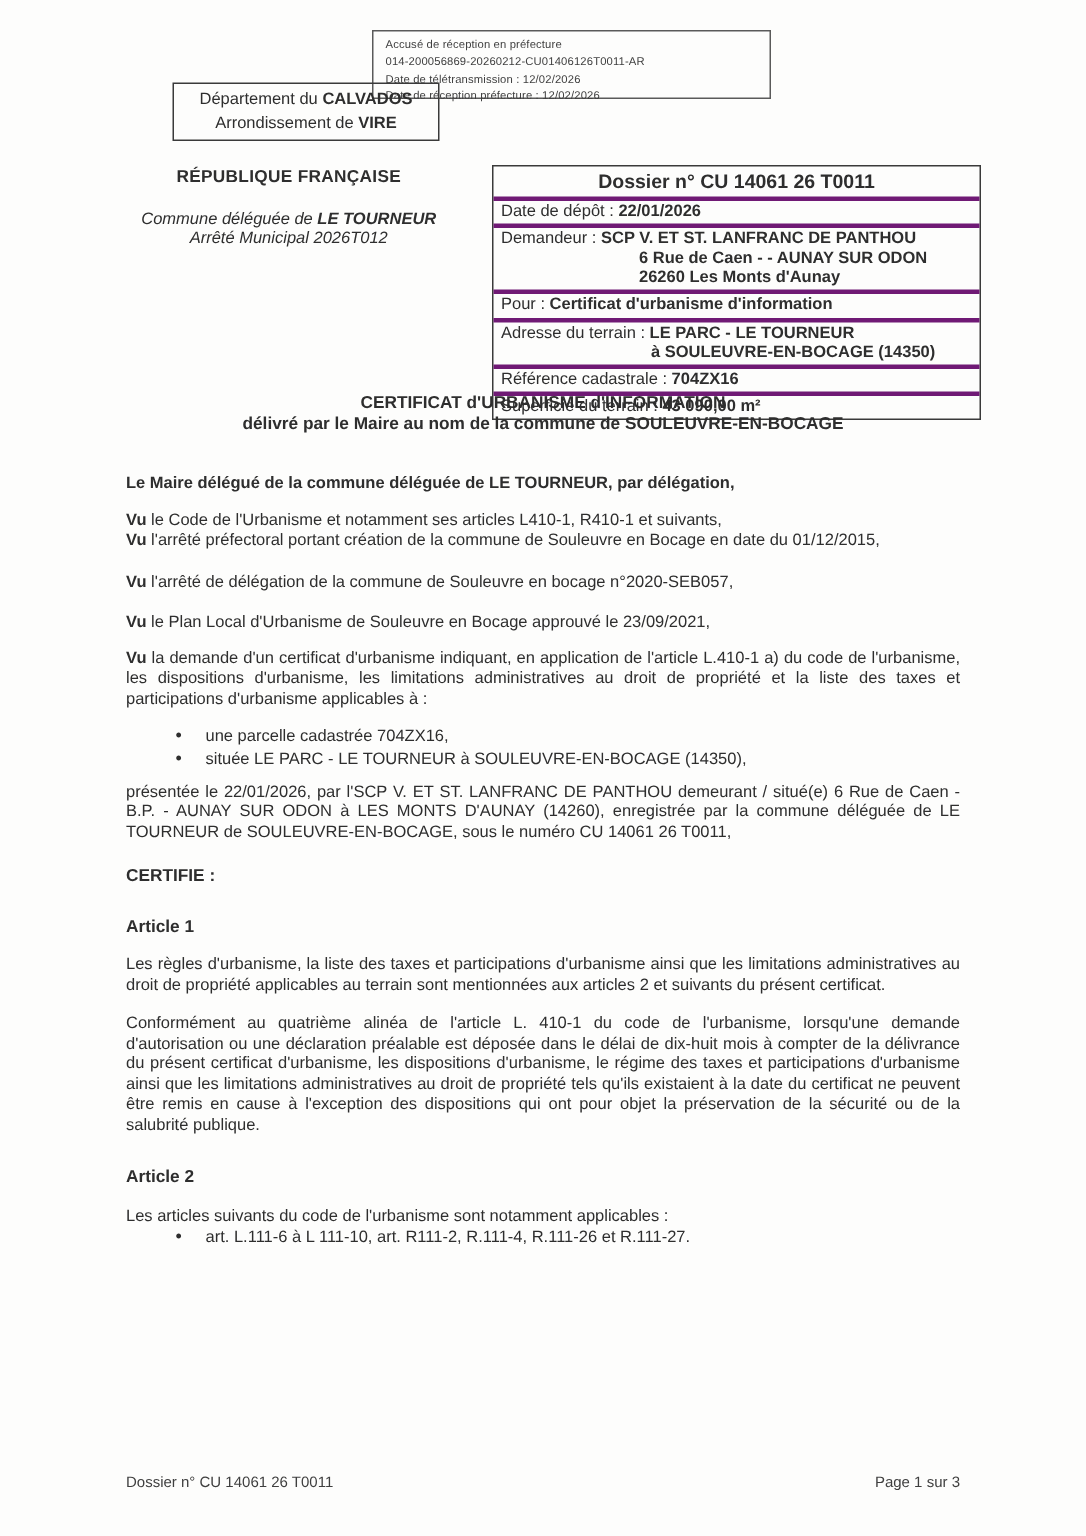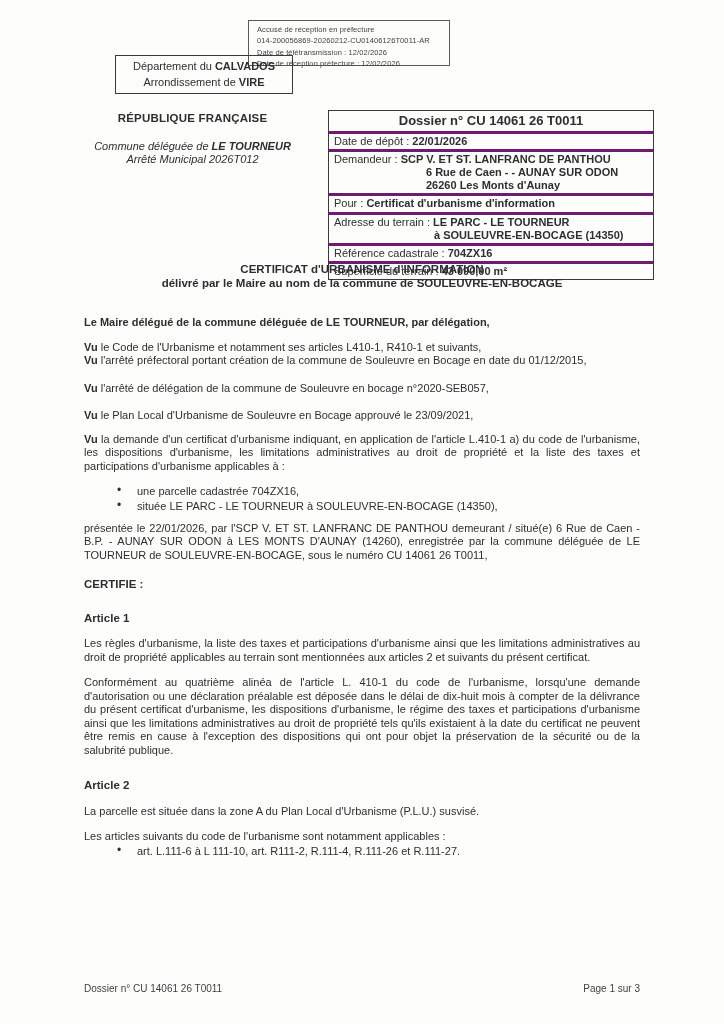--- a/index.html
+++ b/index.html
@@ -5,21 +5,21 @@
   html,body{margin:0;padding:0;background:#e8e8e8;}
   *{box-sizing:border-box;}
   .page{
     position:relative;width:724px;height:1024px;margin:0 auto;
     background:#fdfdfc;color:#2e2e2e;
     font-family:"Liberation Sans", sans-serif;
     overflow:hidden;
   }
   
   .stamp{
-    position:absolute;left:248px;top:20px;width:202px;height:46px;
+    position:absolute;left:248px;top:20px;width:266px;height:46px;
     border:1px solid #5a5a5a;padding:3px 8px;
     font-size:7.5px;line-height:1.5;color:#3f3f3f;letter-spacing:.1px;
   }
   
   .dept-box{
     position:absolute;left:115px;top:55px;width:178px;height:39px;
     border:1.5px solid #3a3a3a;
     display:flex;flex-direction:column;justify-content:center;
     text-align:center;font-size:11px;line-height:1.4;
   }
@@ -127,21 +127,20 @@
     <div class="mt16 center-h">CERTIFIE :</div>
 
     <div class="mt20 center-h">Article 1</div>
 
     <div class="mt12 just">Les règles d'urbanisme, la liste des taxes et participations d'urbanisme ainsi que les limitations administratives au droit de propriété applicables au terrain sont mentionnées aux articles 2 et suivants du présent certificat.</div>
 
     <div class="mt12 just">Conformément au quatrième alinéa de l'article L. 410-1 du code de l'urbanisme, lorsqu'une demande d'autorisation ou une déclaration préalable est déposée dans le délai de dix-huit mois à compter de la délivrance du présent certificat d'urbanisme, les dispositions d'urbanisme, le régime des taxes et participations d'urbanisme ainsi que les limitations administratives au droit de propriété tels qu'ils existaient à la date du certificat ne peuvent être remis en cause à l'exception des dispositions qui ont pour objet la préservation de la sécurité ou de la salubrité publique.</div>
 
     <div class="mt22 center-h">Article 2</div>
 
-    <div class="mt12">La parcelle est située dans la zone A du Plan Local d'Urbanisme (P.L.U.) susvisé.</div>
 
     <div class="mt12">Les articles suivants du code de l'urbanisme sont notamment applicables :</div>
     <div class="bullet tight">art. L.111-6 à L 111-10, art. R111-2, R.111-4, R.111-26 et R.111-27.</div>
   </div>
 
   <div class="footer-left">Dossier n° CU 14061 26 T0011</div>
   <div class="footer-right">Page 1 sur 3</div>
 
 </div>
 

